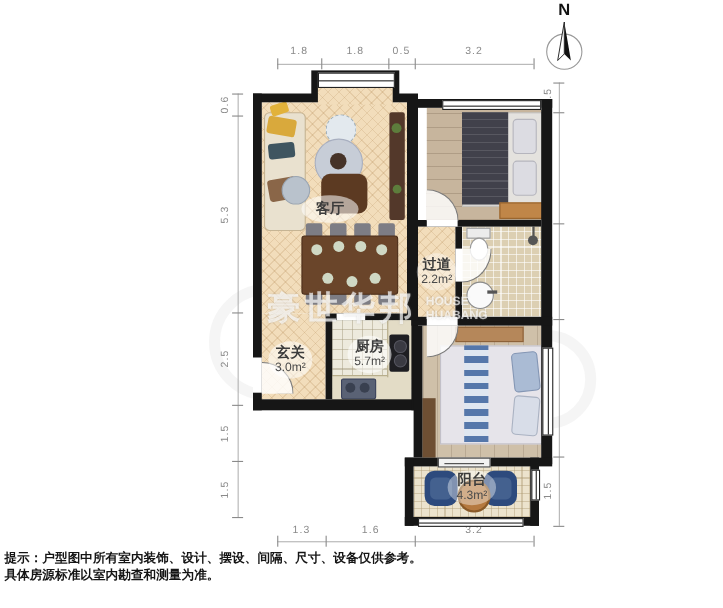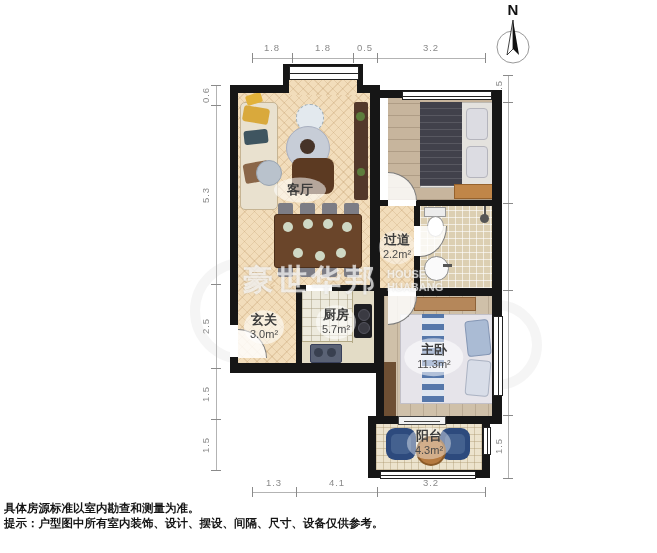--- a/index.html
+++ b/index.html
@@ -86,21 +86,21 @@
   <span class="dim" style="left:323px;top:47px;">1.8</span>
   <span class="dim" style="left:365px;top:47px;">0.5</span>
   <span class="dim" style="left:431px;top:47px;">3.2</span>
 
   <div class="dl" style="left:252px;top:492px;width:233px;height:1px;"></div>
   <div class="tk" style="left:252px;top:487px;width:1px;height:10px;"></div>
   <div class="tk" style="left:296px;top:487px;width:1px;height:10px;"></div>
   <div class="tk" style="left:377px;top:487px;width:1px;height:10px;"></div>
   <div class="tk" style="left:485px;top:487px;width:1px;height:10px;"></div>
   <span class="dim" style="left:274px;top:482px;">1.3</span>
-  <span class="dim" style="left:337px;top:482px;">4.1</span>
+  <span class="dim" style="left:337px;top:482px;">1.6</span>
   <span class="dim" style="left:431px;top:482px;">3.2</span>
 
   <div class="dl" style="left:216px;top:85px;width:1px;height:385px;"></div>
   <div class="tk" style="left:211px;top:85px;width:10px;height:1px;"></div>
   <div class="tk" style="left:211px;top:105px;width:10px;height:1px;"></div>
   <div class="tk" style="left:211px;top:284px;width:10px;height:1px;"></div>
   <div class="tk" style="left:211px;top:368px;width:10px;height:1px;"></div>
   <div class="tk" style="left:211px;top:419px;width:10px;height:1px;"></div>
   <div class="tk" style="left:211px;top:470px;width:10px;height:1px;"></div>
   <span class="dim rot" style="left:205px;top:95px;">0.6</span>
@@ -254,27 +254,23 @@
     <div class="ra">2.2m²</div>
   </div>
   <div class="room-label" style="left:264px;top:327px;padding:3px 6px;">
     <div class="rn">玄关</div>
     <div class="ra">3.0m²</div>
   </div>
   <div class="room-label" style="left:336px;top:322px;padding:3px 6px;">
     <div class="rn">厨房</div>
     <div class="ra">5.7m²</div>
   </div>
-  <div class="room-label" style="left:434px;top:357px;">
-    <div class="rn">主卧</div>
-    <div class="ra">11.3m²</div>
-  </div>
   <div class="room-label" style="left:429px;top:443px;padding:2px 8px;background:rgba(255,255,255,.4);">
     <div class="rn">阳台</div>
     <div class="ra">4.3m²</div>
   </div>
 
   <div class="footer">
+    <div>提示：户型图中所有室内装饰、设计、摆设、间隔、尺寸、设备仅供参考。</div>
     <div>具体房源标准以室内勘查和测量为准。</div>
-    <div>提示：户型图中所有室内装饰、设计、摆设、间隔、尺寸、设备仅供参考。</div>
   </div>
 
 </div>
 
 </body></html>

